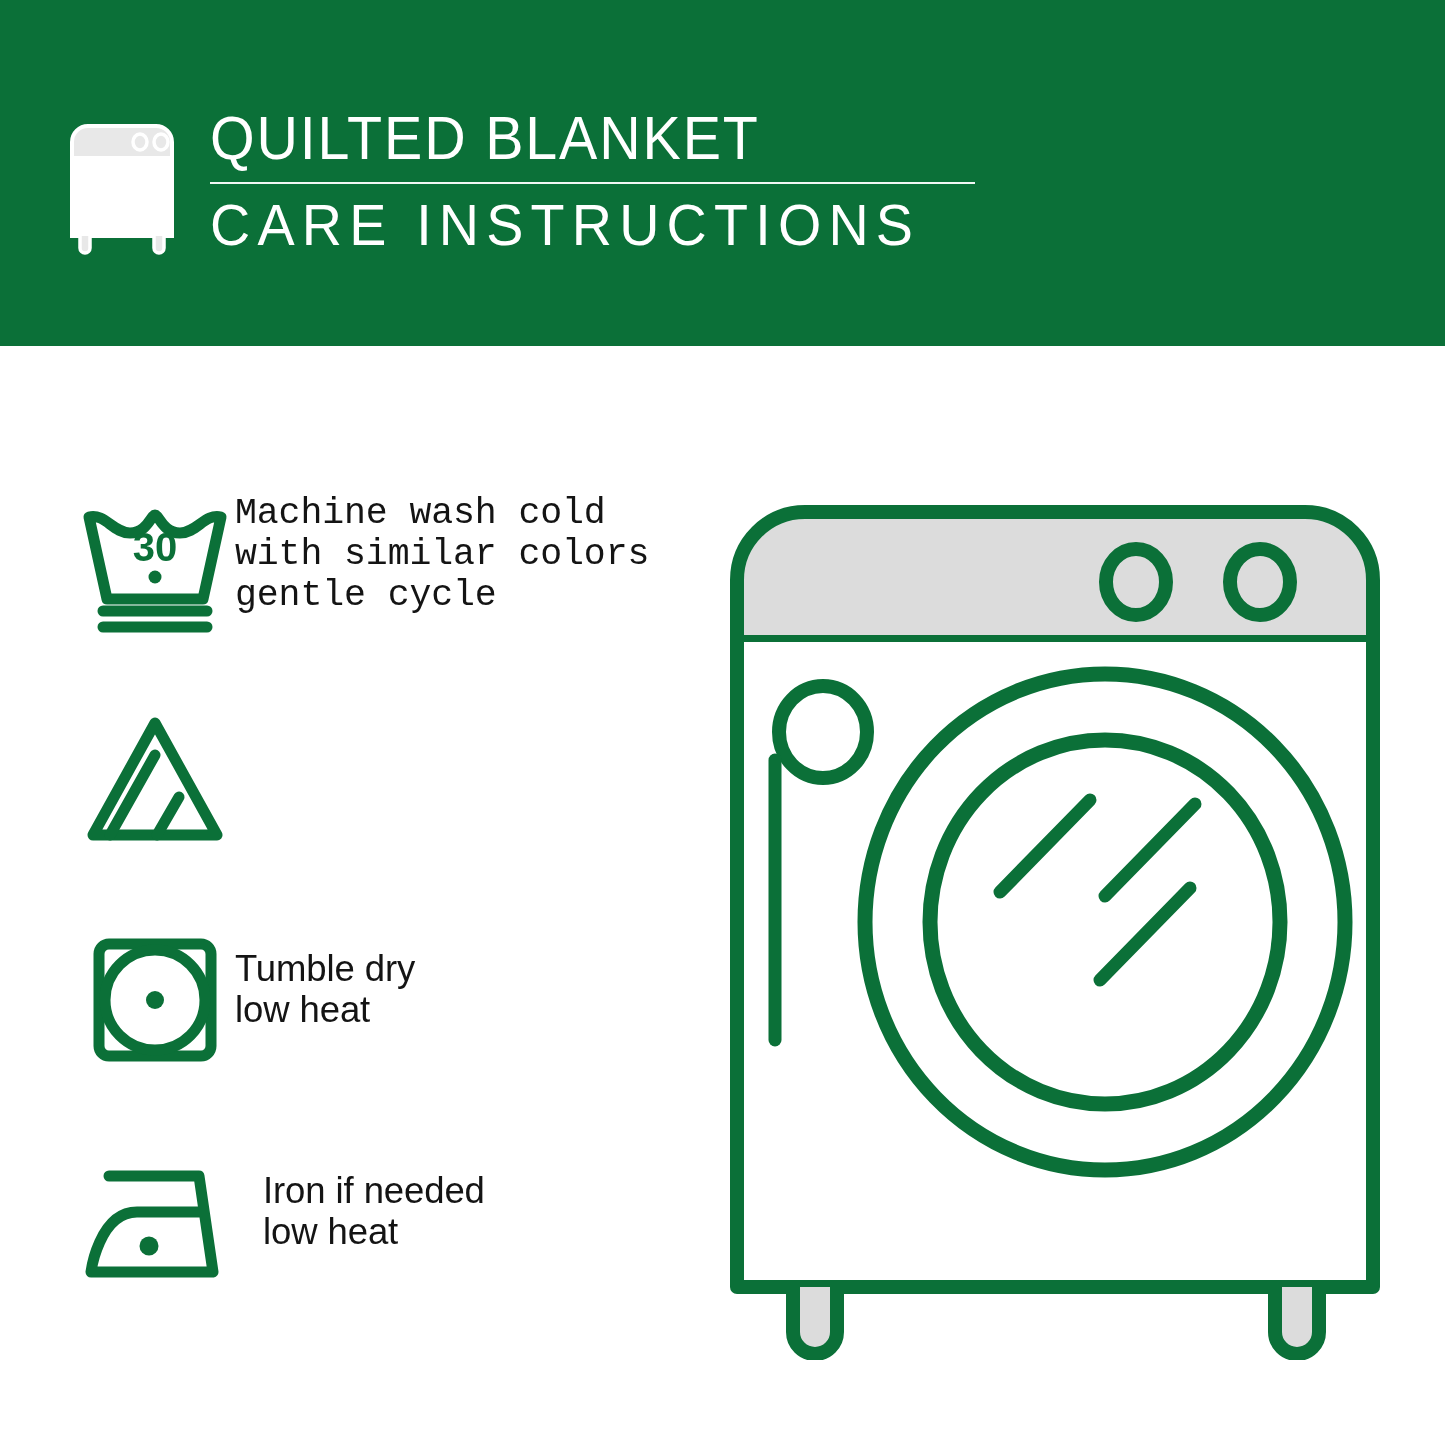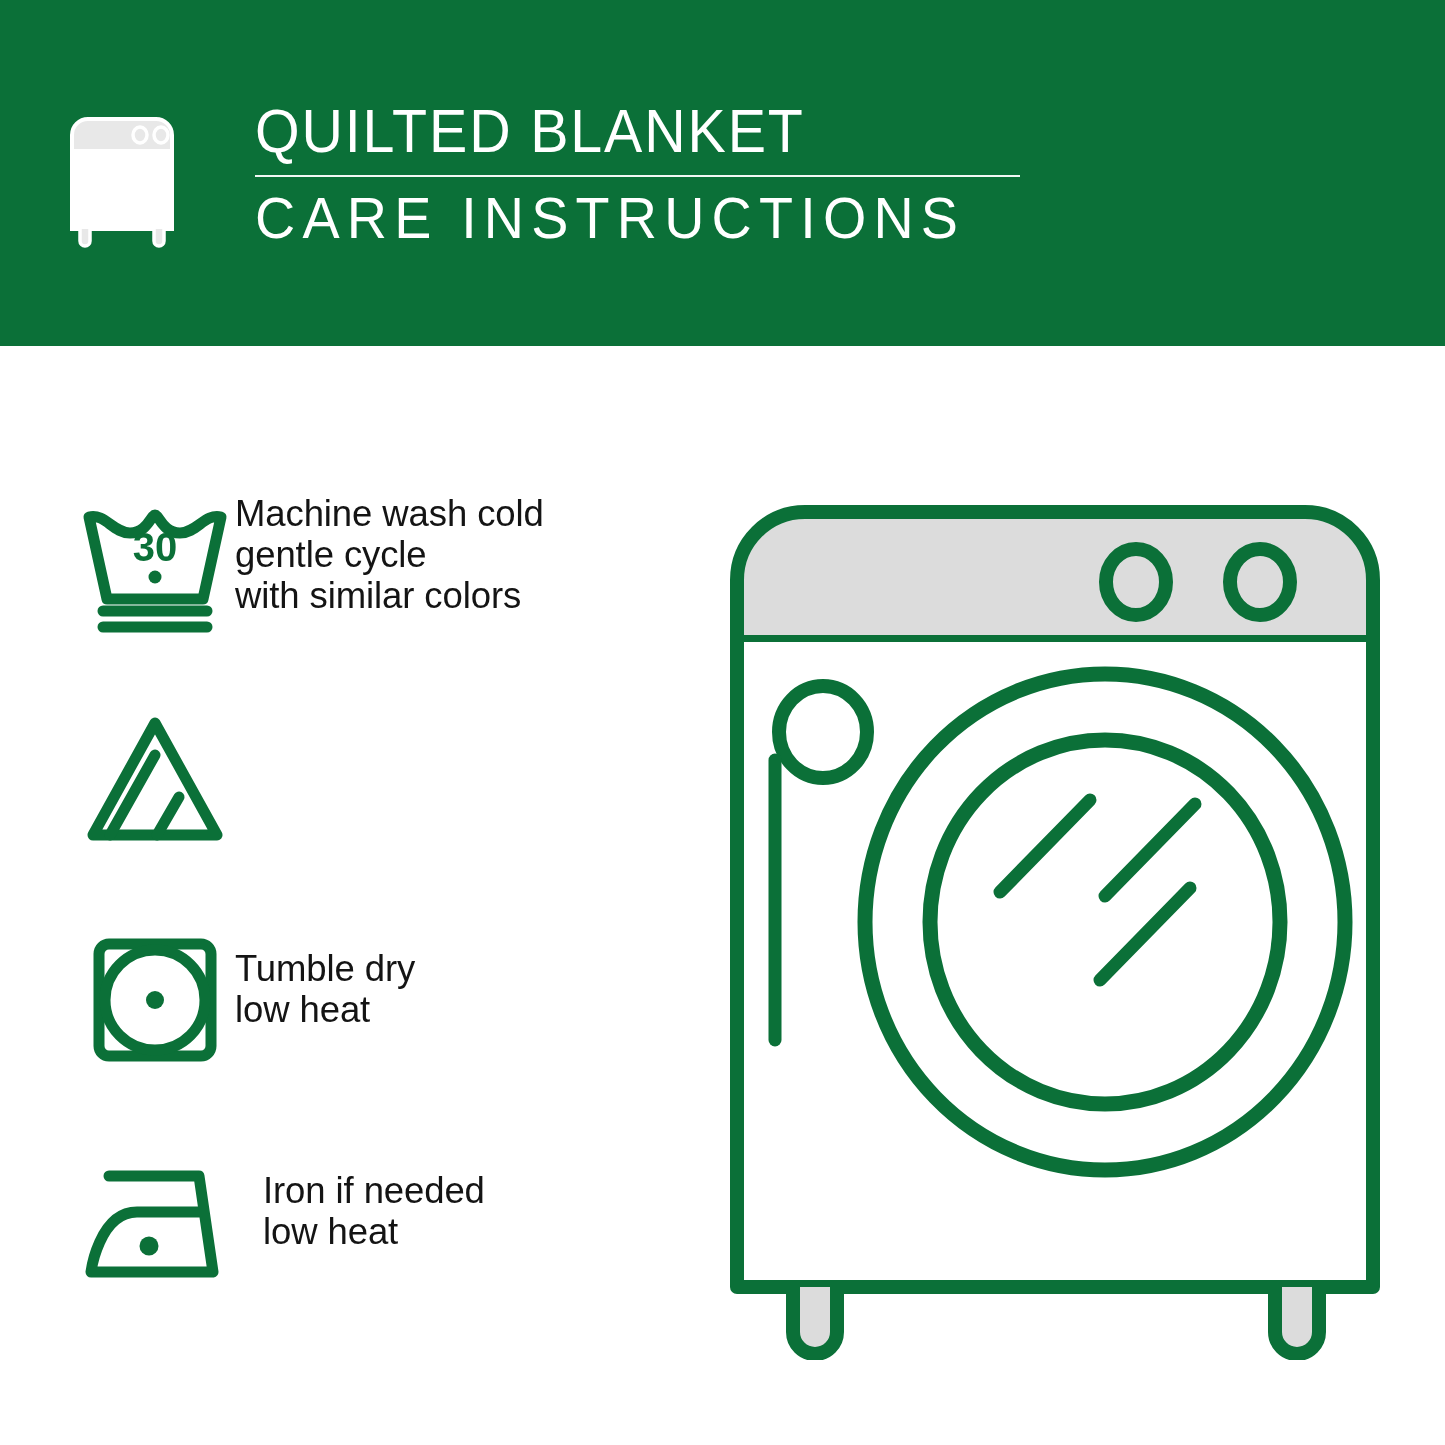--- a/index.html
+++ b/index.html
@@ -23,26 +23,25 @@
     position: absolute;
     left: 0;
     top: 0;
     width: 1445px;
     height: 346px;
     background: #0b7038;
   }
   .header-inner {
     position: absolute;
     left: 62px;
-    top: 95px;
+    top: 102px;
     width: 940px;
     height: 170px;
     display: flex;
     align-items: flex-start;
-    gap: 45px;
   }
   .header-logo {
     width: 120px;
     height: 150px;
     flex: 0 0 120px;
     margin-top: 6px;
   }
   .header-titles {
     margin-left: 28px;
     flex: 1 1 auto;
@@ -111,21 +110,21 @@
 
   .care-text {
     flex: 1 1 auto;
     color: #141414;
     font-size: 36.5px;
     line-height: 41px;
     letter-spacing: -0.1px;
     font-family: "Liberation Sans", sans-serif;
     padding-top: 6px;
   }
-  .care-row.r0 .care-text { padding-top: 2px; }
+  .care-row.r0 .care-text { padding-top: 2px; font-family: Liberation Mono, monospace; }
   .care-row.r1 .care-text { padding-top: 24px; }
   .care-row.r2 .care-text { padding-top: 26px; }
   .care-row.r3 .care-text { padding-top: 24px; }
   .care-text div { white-space: nowrap; }
 
   
   .washer {
     position: absolute;
     left: 715px;
     top: 470px;
@@ -180,22 +179,22 @@
             <path d="M14 18 C 30 14, 38 34, 55 34 C 72 34, 76 16, 80 16 C 84 16, 88 34, 105 34 C 122 34, 130 14, 146 18 L 128 100 L 32 100 Z"></path>
             <line x1="28" y1="112" x2="132" y2="112"></line>
             <line x1="28" y1="128" x2="132" y2="128"></line>
           </g>
           <text x="80" y="62" text-anchor="middle" font-family="'Liberation Sans', sans-serif" font-size="40" font-weight="bold" fill="#0b7038">30</text>
           <circle cx="80" cy="78" r="6.5" fill="#0b7038"></circle>
         </svg>
       </div>
       <div class="care-text">
         <div>Machine wash cold</div>
+        <div>with similar colors</div>
         <div>gentle cycle</div>
-        <div>with similar colors</div>
       </div>
     </div>
 
     <div class="care-row r1">
       <div class="care-icon">
         <svg viewBox="0 0 160 140" width="160" height="140" aria-hidden="true">
           <g fill="none" stroke="#0b7038" stroke-width="11" stroke-linecap="round" stroke-linejoin="round">
             <path d="M80 14 L 142 126 L 18 126 Z"></path>
             <line x1="80" y1="46" x2="35" y2="126"></line>
             <line x1="104" y1="88" x2="82" y2="126"></line>

